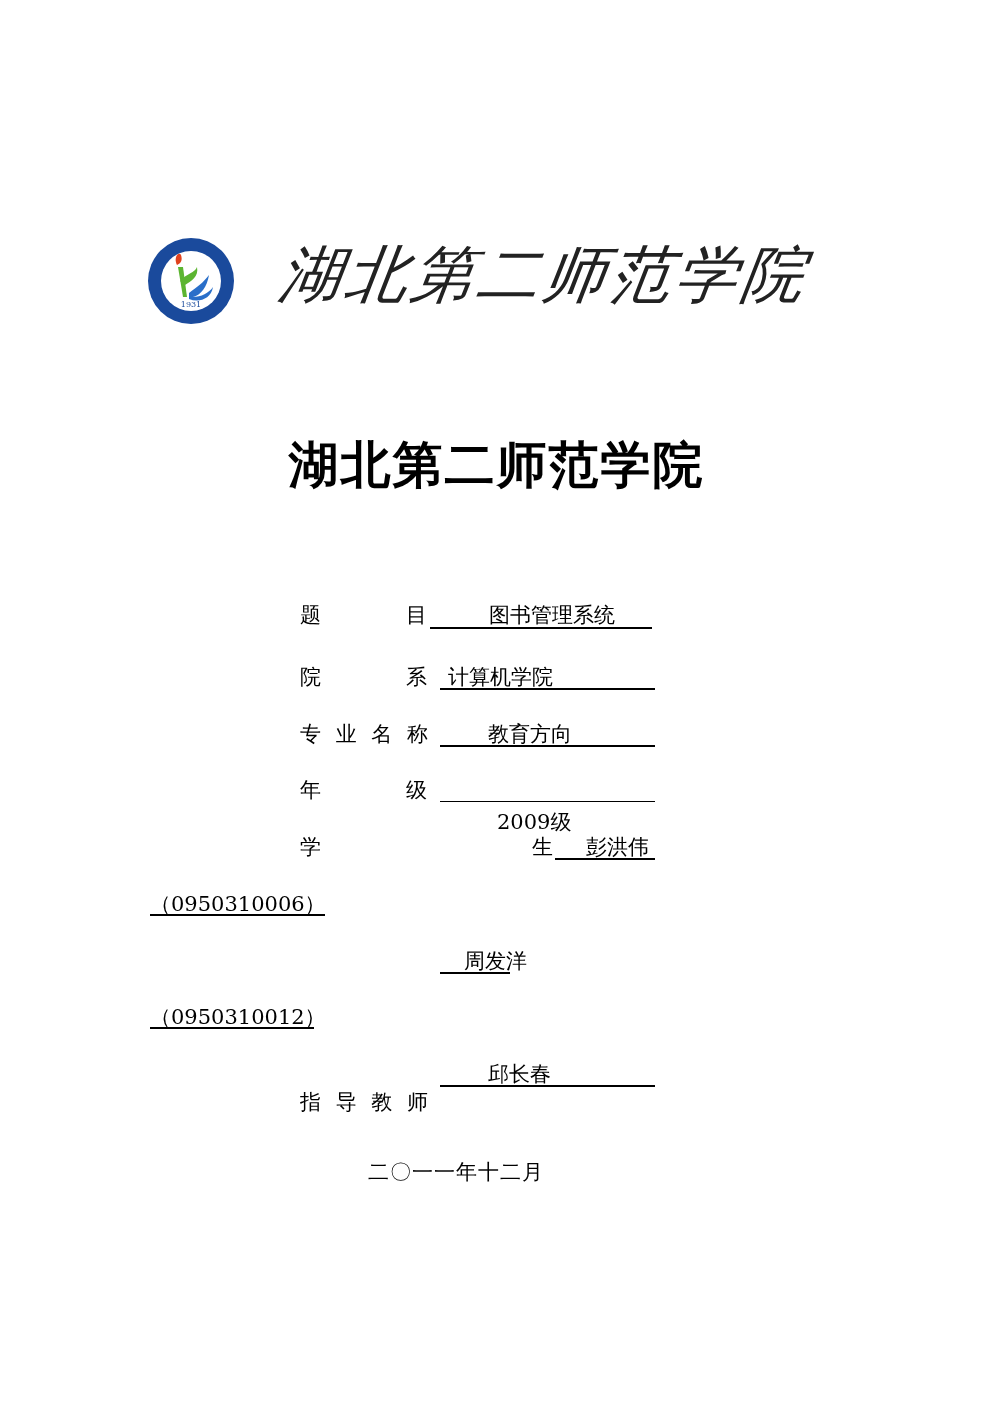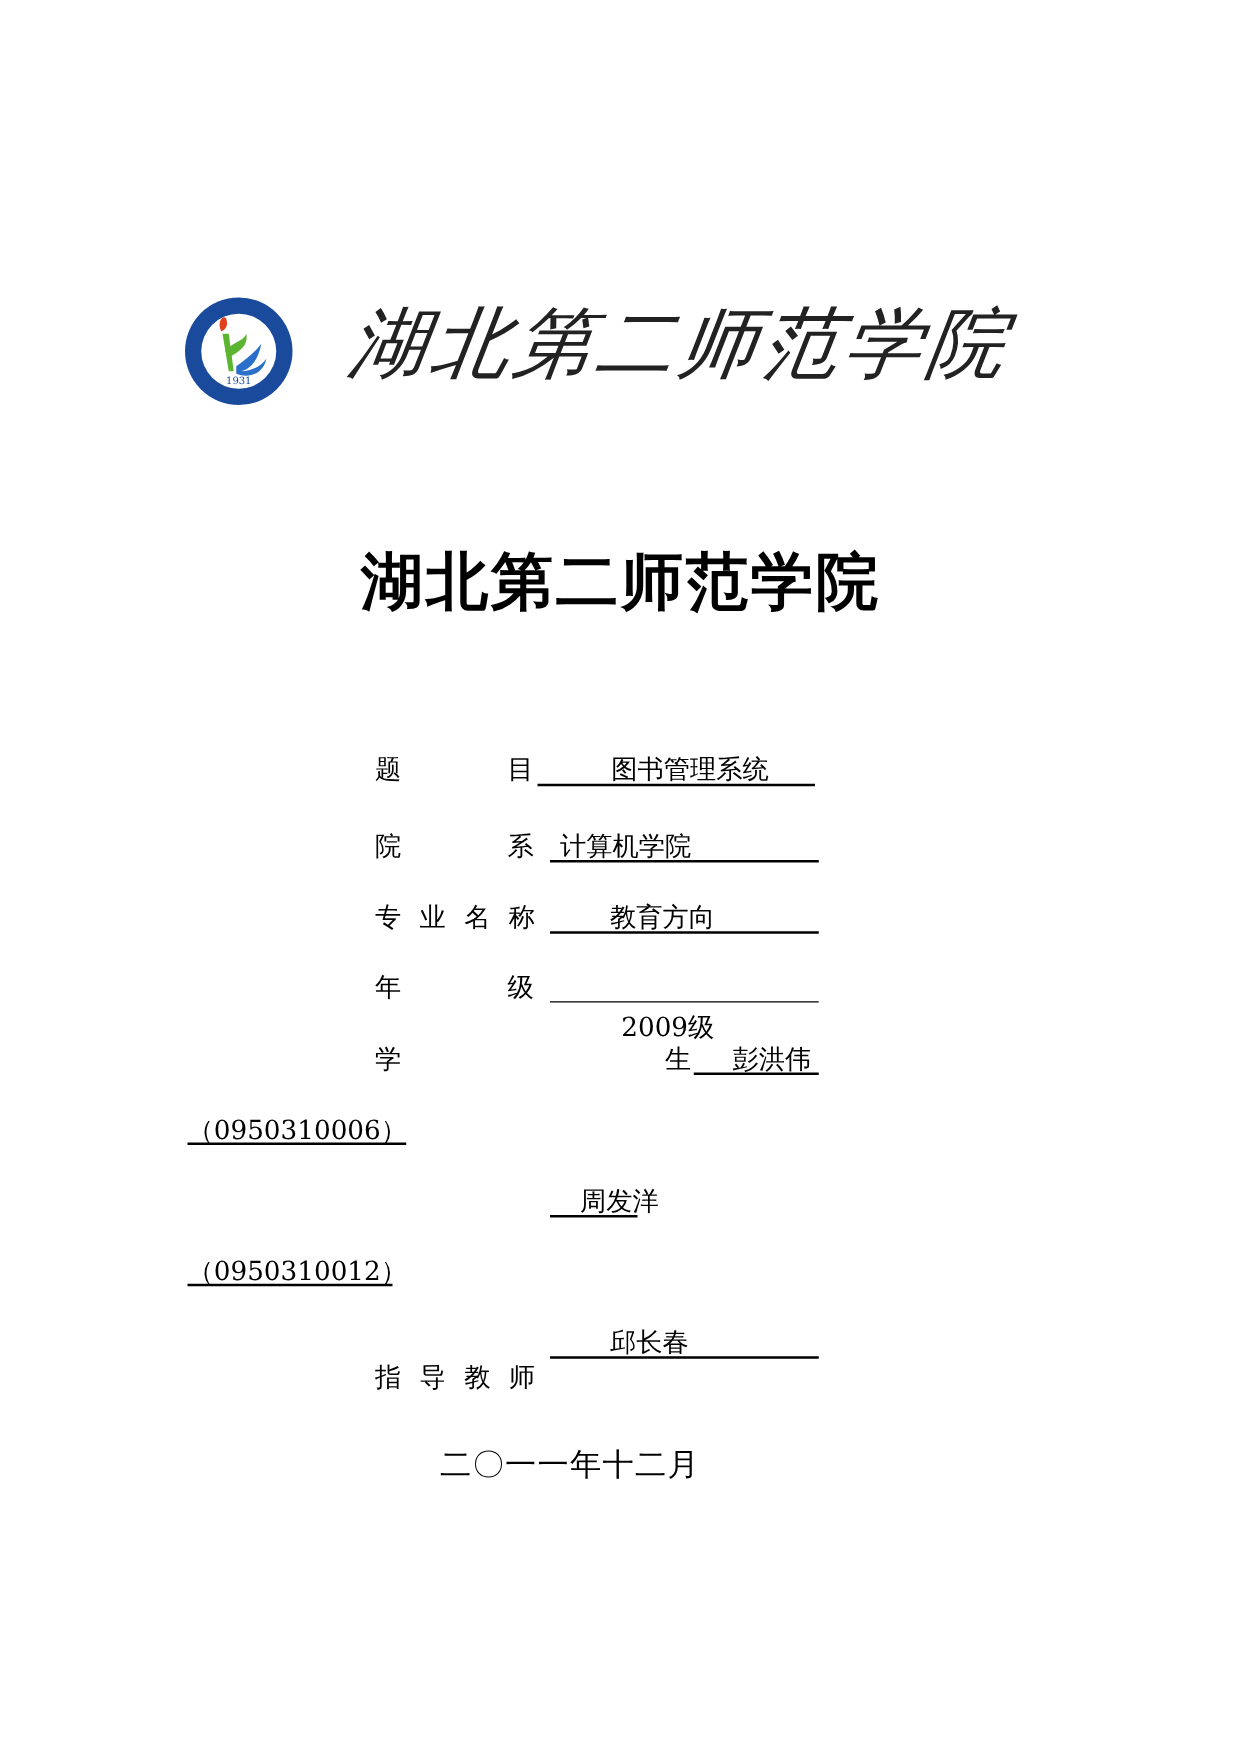--- a/index.html
+++ b/index.html
@@ -12,21 +12,21 @@
                  letter-spacing: 4px; color: #222; white-space: nowrap;
                  transform: skewX(-8deg); line-height: 86px; }
   .main-title { left: 0; width: 993px; top: 430px; text-align: center;
                 font-family: "DejaVu Sans", sans-serif; font-weight: bold;
                 font-size: 50px; letter-spacing: 2px; line-height: 70px; }
   .label { font-size: 21px; line-height: 28px; white-space: nowrap; }
   .val { font-size: 21px; line-height: 28px; white-space: nowrap; font-weight: normal; }
   .uline { height: 2px; background: #000; }
   .uline.thin { height: 1px; }
   .plain { font-weight: normal; }
-  .date { left: 0; width: 912px; text-align: center; top: 1158px; font-size: 25px;
+  .date { left: 0; width: 912px; text-align: center; top: 1158px; font-size: 21px;
           letter-spacing: 1px; line-height: 28px; }
 </style>
 </head>
 <body>
 
 <div class="abs logo-wrap">
   <svg width="88" height="88" viewBox="0 0 88 88">
     <circle cx="44" cy="44" r="43" fill="#1a4a9c"></circle>
     <circle cx="44" cy="44" r="30" fill="#ffffff"></circle>
     <path d="M30 28 C26 20 32 14 34 18 C36 24 33 27 30 28 Z" fill="#e0411d"></path>

